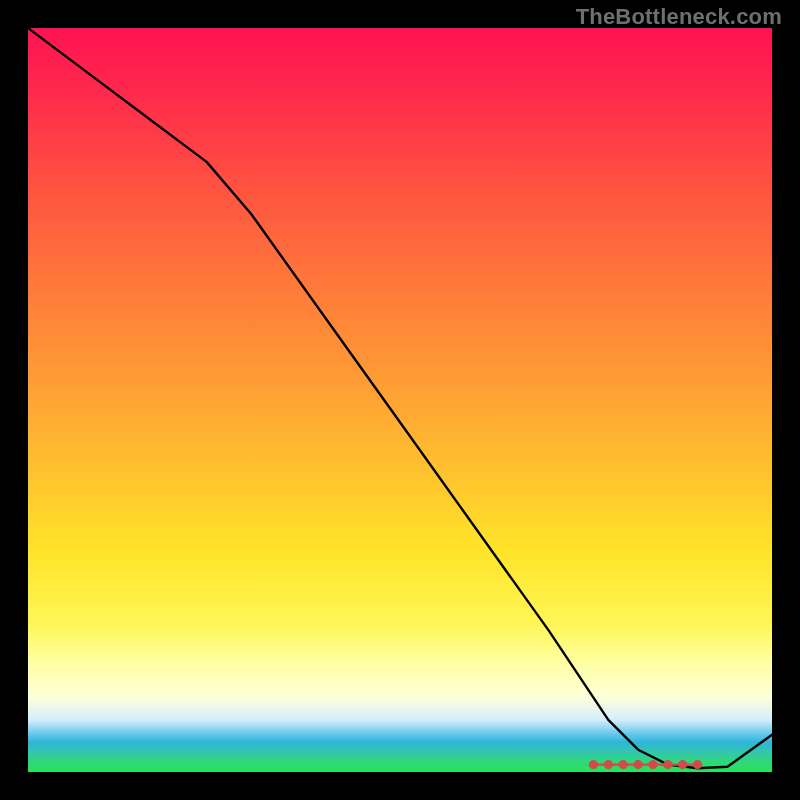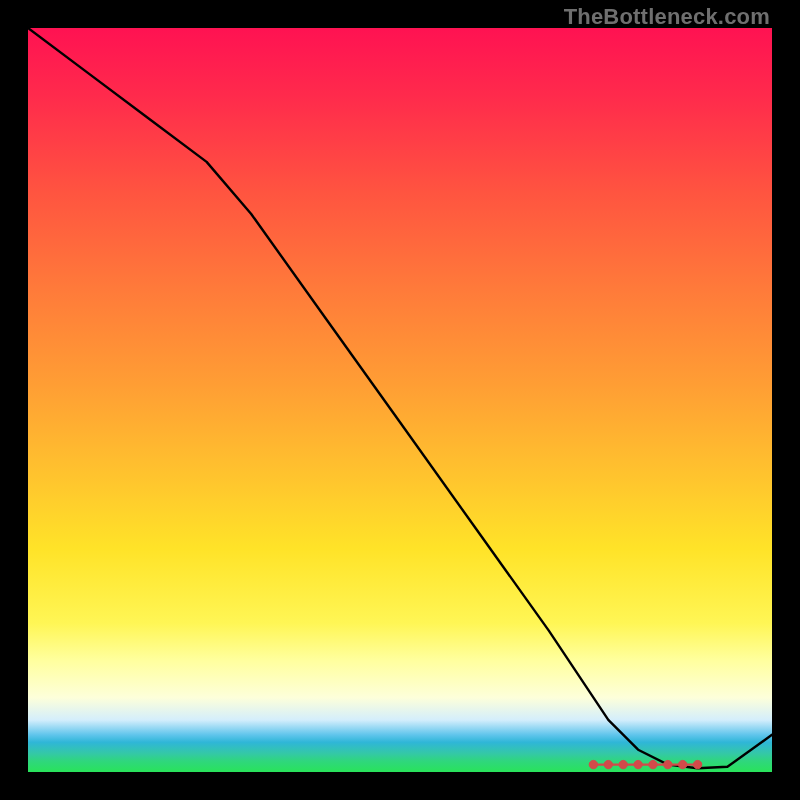--- a/index.html
+++ b/index.html
@@ -13,21 +13,21 @@
   }
   .stage {
     position: relative;
     width: 800px;
     height: 800px;
     background: #000;
   }
   .watermark {
     position: absolute;
     top: 4px;
-    right: 30px;
+    right: 18px;
     color: #6f6f6f;
     font-size: 22px;
     font-weight: 600;
     letter-spacing: 0.2px;
     z-index: 5;
   }
   .plot-area {
     position: absolute;
     left: 28px;
     top: 28px;

